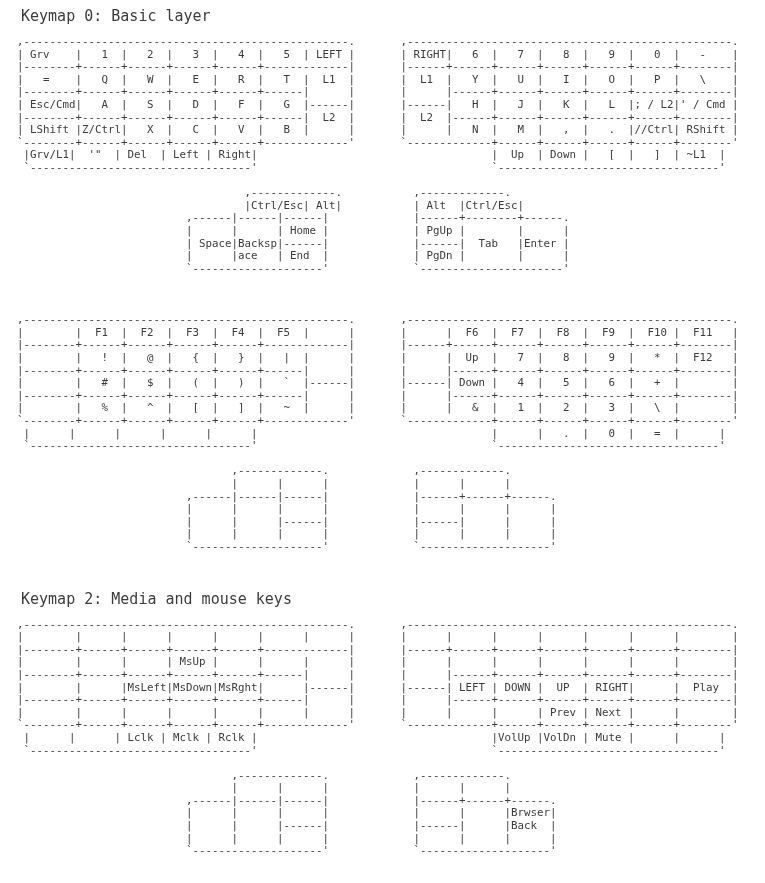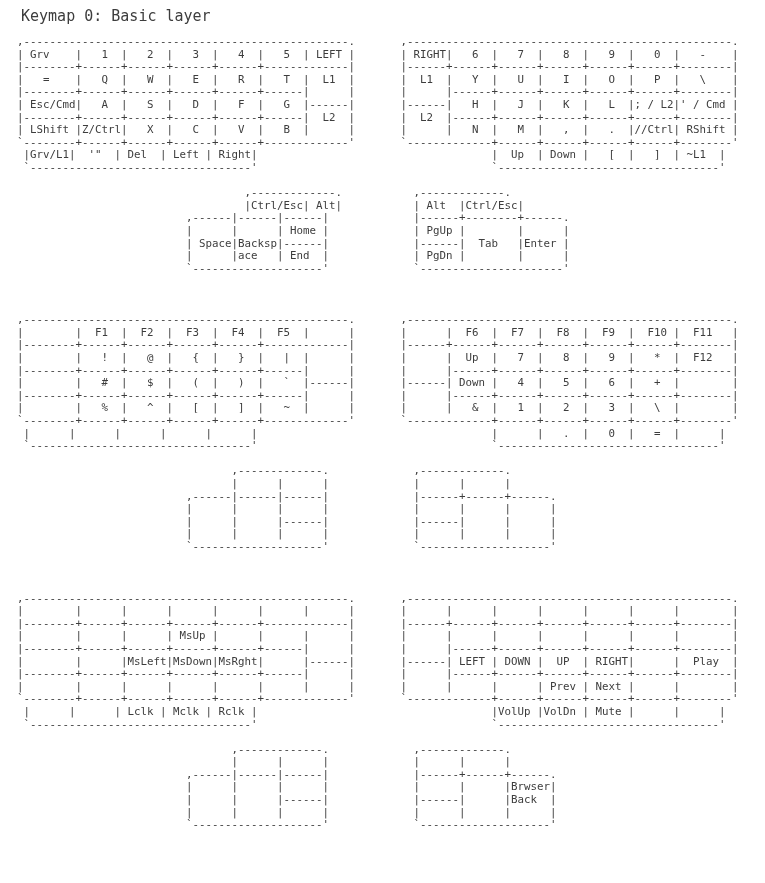--- a/index.html
+++ b/index.html
@@ -79,20 +79,21 @@
                                  ,-------------.             ,-------------.
                                  |      |      |             |      |      |
                           ,------|------|------|             |------+------+------.
                           |      |      |      |             |      |      |      |
                           |      |      |------|             |------|      |      |
                           |      |      |      |             |      |      |      |
                           `--------------------'             `--------------------'</pre>
   </section>
 
   <section class="keymap-section">
+    <div class="keymap-title">Keymap 2: Media and mouse keys</div>
     <pre class="keymap-art">,--------------------------------------------------.       ,--------------------------------------------------.
 |        |      |      |      |      |      |      |       |      |      |      |      |      |      |        |
 |--------+------+------+------+------+-------------|       |------+------+------+------+------+------+--------|
 |        |      |      | MsUp |      |      |      |       |      |      |      |      |      |      |        |
 |--------+------+------+------+------+------|      |       |      |------+------+------+------+------+--------|
 |        |      |MsLeft|MsDown|MsRght|      |------|       |------| LEFT | DOWN |  UP  | RIGHT|      |  Play  |
 |--------+------+------+------+------+------|      |       |      |------+------+------+------+------+--------|
 |        |      |      |      |      |      |      |       |      |      |      | Prev | Next |      |        |
 `--------+------+------+------+------+-------------'       `-------------+------+------+------+------+--------'
  |      |      | Lclk | Mclk | Rclk |                                    |VolUp |VolDn | Mute |      |      |

